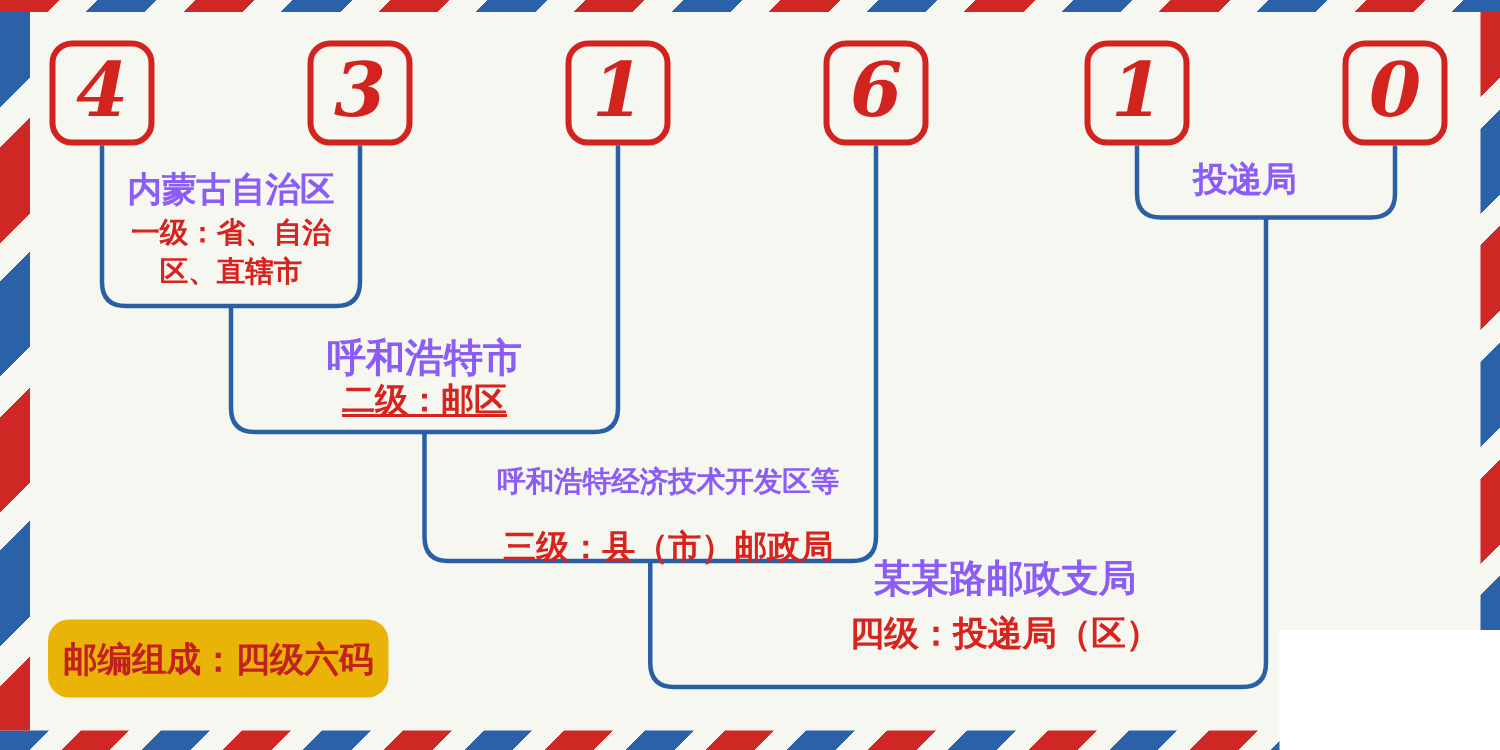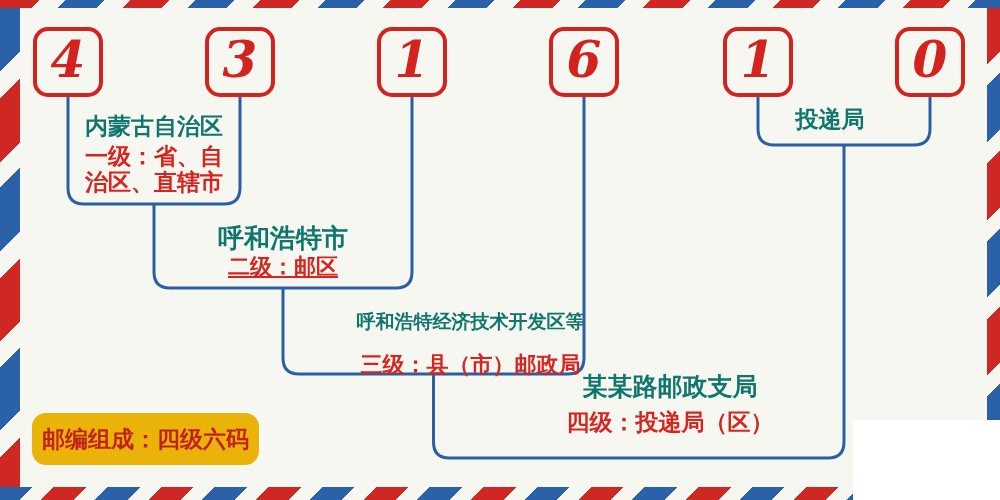--- a/index.html
+++ b/index.html
@@ -50,29 +50,29 @@
     font-size:50px;line-height:1;color:#d2231f;
     transform:translateY(-2px);
   }
   .db1{left:33px;} .db2{left:205px;} .db3{left:377px;}
   .db4{left:549px;} .db5{left:723px;} .db6{left:895px;}
   
   .connectors{position:absolute;left:0;top:0;width:1000px;height:500px;}
   .connectors path{fill:none;stroke:#2b5fa3;stroke-width:3;}
   
   .label{position:absolute;text-align:center;}
-  .lname{display:block;color:#0f766e;font-weight:bold;}
+  .lname{display:block;color:#8b5cf6;font-weight:bold;}
   .lrule{display:inline-block;color:#d8241f;font-weight:bold;}
   .lv1{left:68px;top:113px;width:172px;}
   .lv1 .lname{font-size:23px;line-height:27px;}
-  .lv1 .lrule{font-size:23px;line-height:26px;width:152px;margin-top:3px;}
+  .lv1 .lrule{font-size:19px;line-height:26px;width:152px;margin-top:3px;}
   .lv2{left:154px;top:224px;width:258px;}
   .lv2 .lname{font-size:26px;line-height:28px;}
   .lv2 .lrule{font-size:22px;line-height:24px;margin-top:3px;text-decoration:underline;}
-  .lv3{left:300px;top:311px;width:341px;}
+  .lv3{left:275px;top:311px;width:341px;}
   .lv3 .lname{font-size:19px;line-height:22px;}
   .lv3 .lrule{font-size:22px;line-height:24px;margin-top:20px;}
   .lv4{left:480px;top:373px;width:380px;}
   .lv4 .lname{font-size:25px;line-height:27px;}
   .lv4 .lrule{font-size:23px;line-height:25px;margin-top:10px;}
   .lv5{left:758px;top:106px;width:144px;}
   .lv5 .lname{font-size:23px;line-height:26px;}
   
   .badge{
     position:absolute;left:32px;top:413px;width:227px;height:52px;

